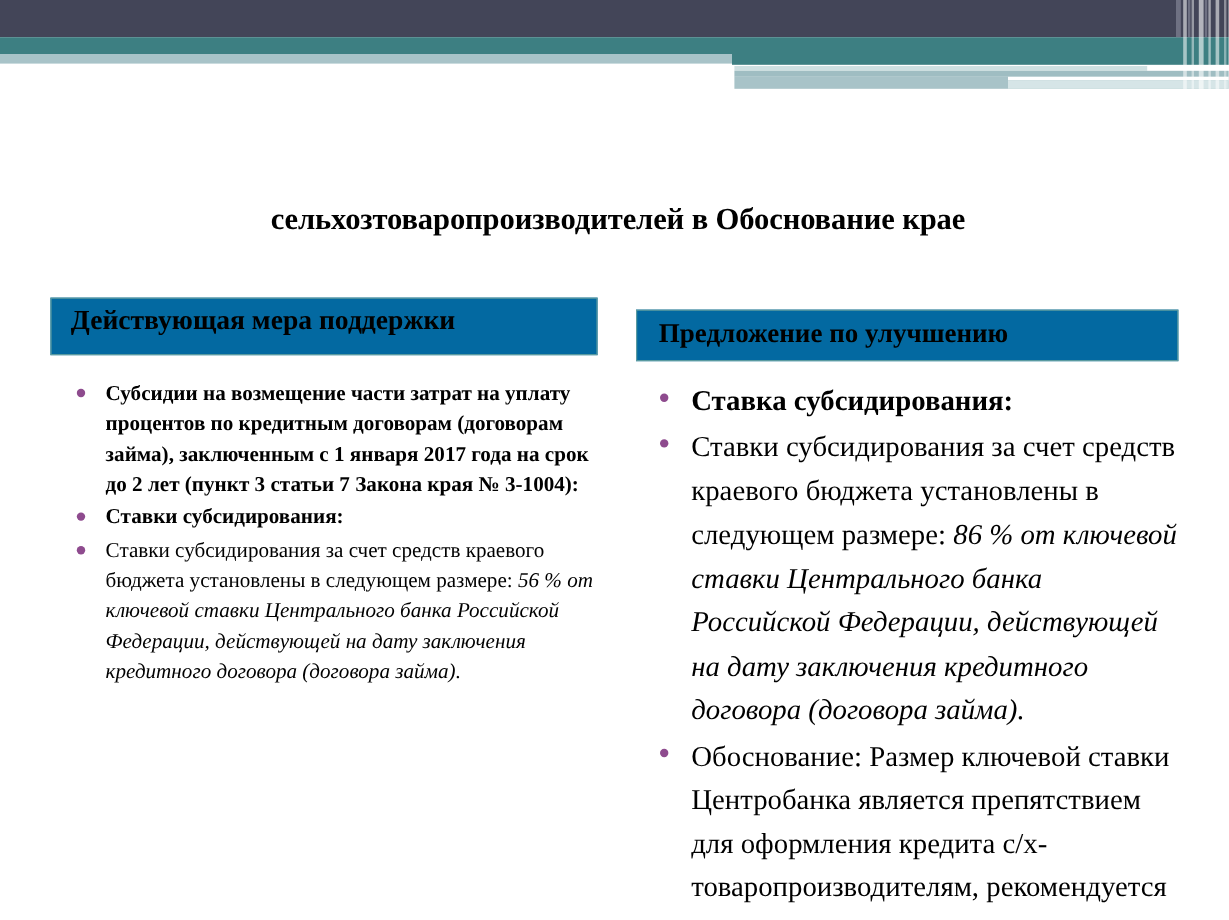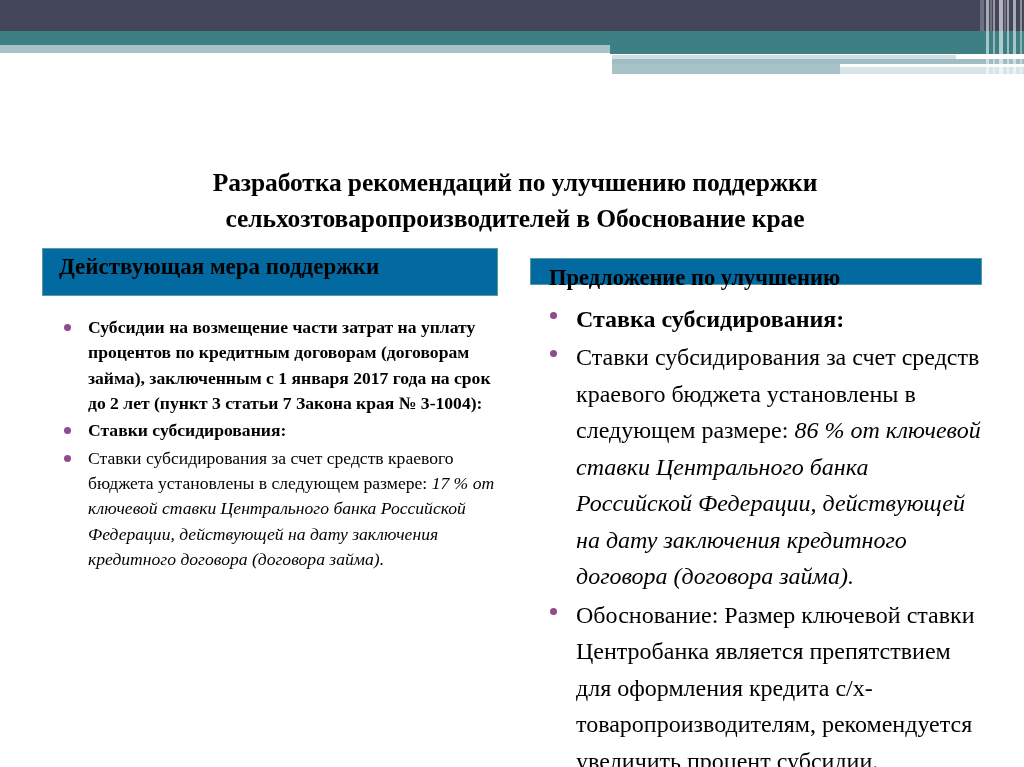--- a/index.html
+++ b/index.html
@@ -118,21 +118,21 @@
   #col-left  { left: 42px;  top: 248px; width: 456px; }
   #col-right { left: 530px; top: 258px; width: 452px; }
 
   .col-header-box {
     box-sizing: border-box;
     background: #0369a1;
     border: 1px solid #5a9aa0;
     height: 48px;
     position: relative;
   }
-  #col-right .col-header-box { height: 27px; }
+  #col-right .col-header-box { height: 43px; }
 
   .col-header-text {
     position: absolute;
     left: 16px;
     top: 3px;
     width: 470px;
     font-size: 23px;
     font-weight: bold;
     line-height: 1.33;
     white-space: normal;
@@ -194,41 +194,40 @@
 
   <div class="vstripe vs1"></div>
   <div class="vstripe vs2"></div>
   <div class="vstripe vs3"></div>
   <div class="vstripe vs4"></div>
   <div class="vstripe vs5"></div>
   <div class="vstripe vs6"></div>
 </div>
 
 <h1 id="slide-title">
-  <span class="tline">Разработка рекомендаций по улучшению поддержки</span>
   <span class="tline">сельхозтоваропроизводителей в Обоснование крае</span>
 </h1>
 
 <section id="col-left" class="column">
   <div class="col-header-box">
     <div class="col-header-text">Действующая мера поддержки</div>
   </div>
 
   <ul class="bullets">
     <li class="bullet-item">
       <span class="bullet-dot"></span>
       <span class="b">Субсидии на возмещение части затрат на уплату процентов по кредитным договорам (договорам займа), заключенным с 1 января 2017 года на срок до 2 лет (пункт 3 статьи 7 Закона края № 3-1004):</span>
     </li>
     <li class="bullet-item">
       <span class="bullet-dot"></span>
       <span class="b">Ставки субсидирования:</span>
     </li>
     <li class="bullet-item">
       <span class="bullet-dot"></span>
-      <span>Ставки субсидирования за счет средств краевого бюджета установлены в следующем размере: </span><span class="i">17 % от ключевой ставки Центрального банка Российской Федерации, действующей на дату заключения кредитного договора (договора займа).</span>
+      <span>Ставки субсидирования за счет средств краевого бюджета установлены в следующем размере: </span><span class="i">56 % от ключевой ставки Центрального банка Российской Федерации, действующей на дату заключения кредитного договора (договора займа).</span>
     </li>
   </ul>
 </section>
 
 <section id="col-right" class="column">
   <div class="col-header-box">
     <div class="col-header-text">Предложение по улучшению</div>
   </div>
 
   <ul class="bullets">

